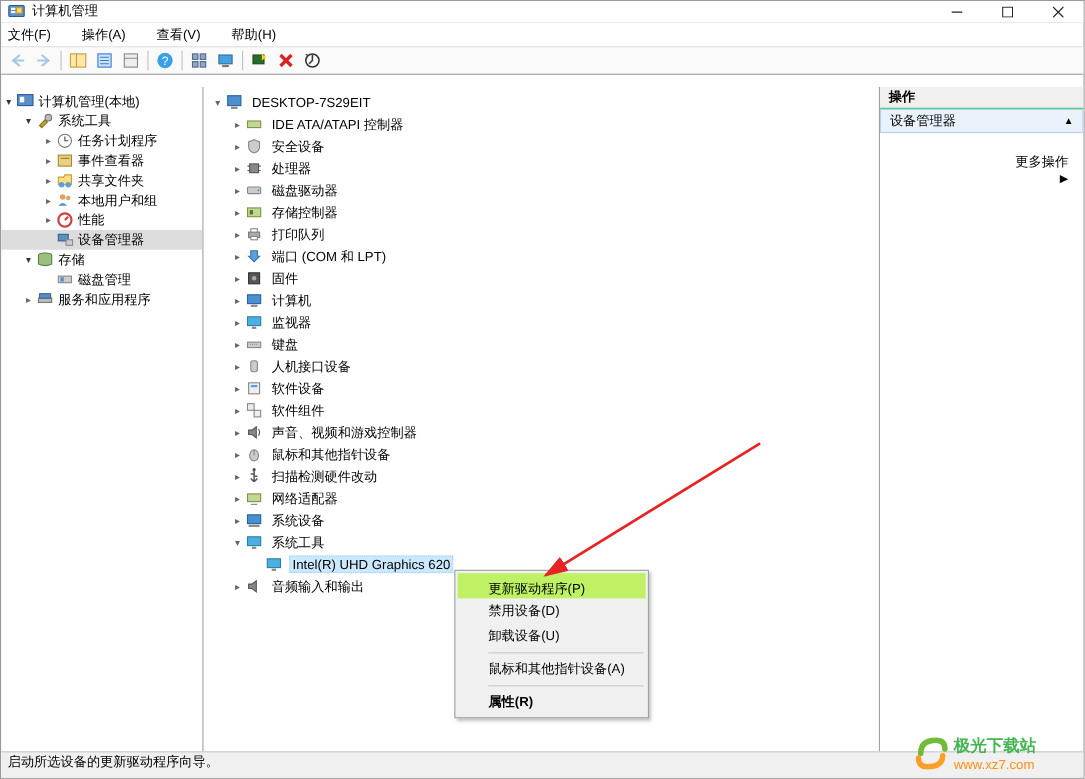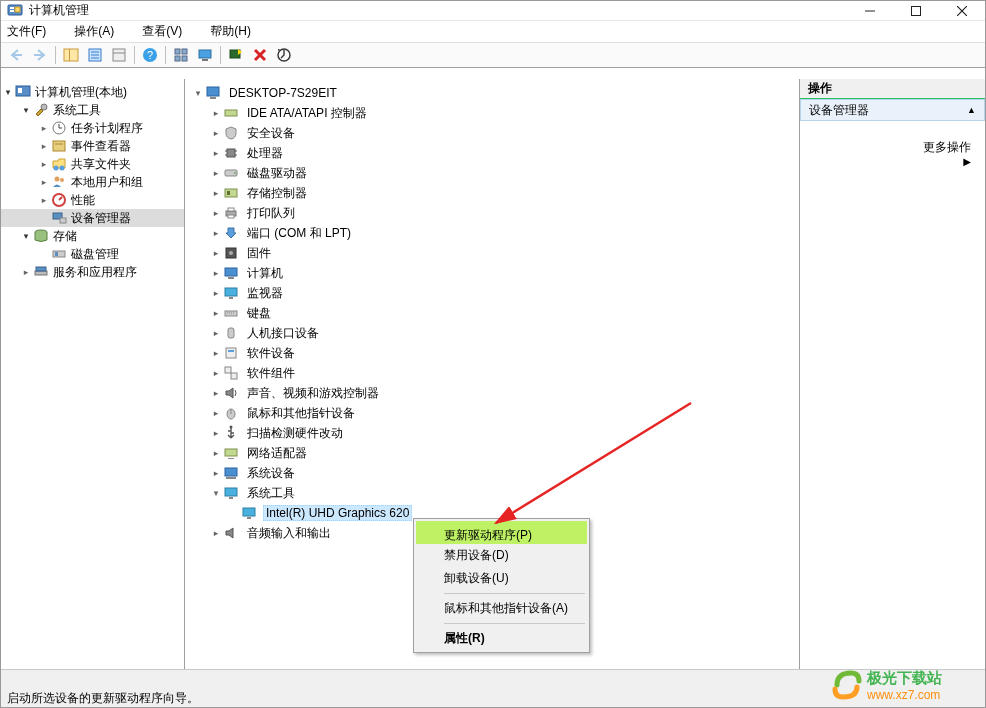--- a/index.html
+++ b/index.html
@@ -189,24 +189,24 @@
 }
 .ctx-sep {
   height: 1px; background: #c8c8c8;
   margin: 3px 2px 3px 28px;
 }
 
 
 .statusbar {
   position: absolute;
   bottom: 0; left: 0; right: 0;
-  height: 38px;
+  height: 24px;
   background: #f0f0f0;
   border-top: 1px solid #c8c8c8;
-  display: flex; align-items: flex-end;
+  display: flex; align-items: flex-start;
   padding: 0 6px;
 }
 
 
 .arrow-svg {
   position: absolute;
   left: 465px; top: 392px;
   width: 240px; height: 150px;
   z-index: 60;
   pointer-events: none;

